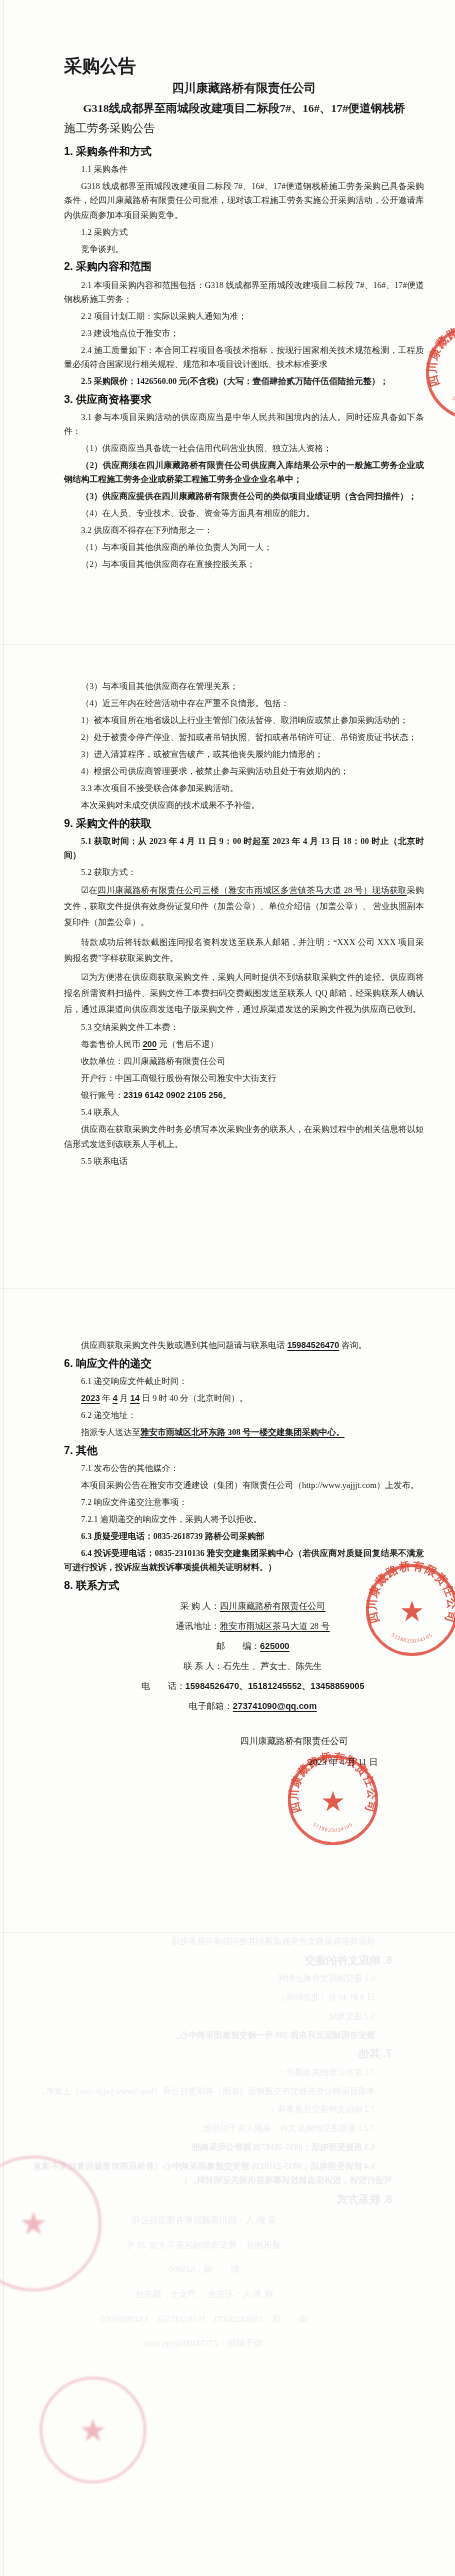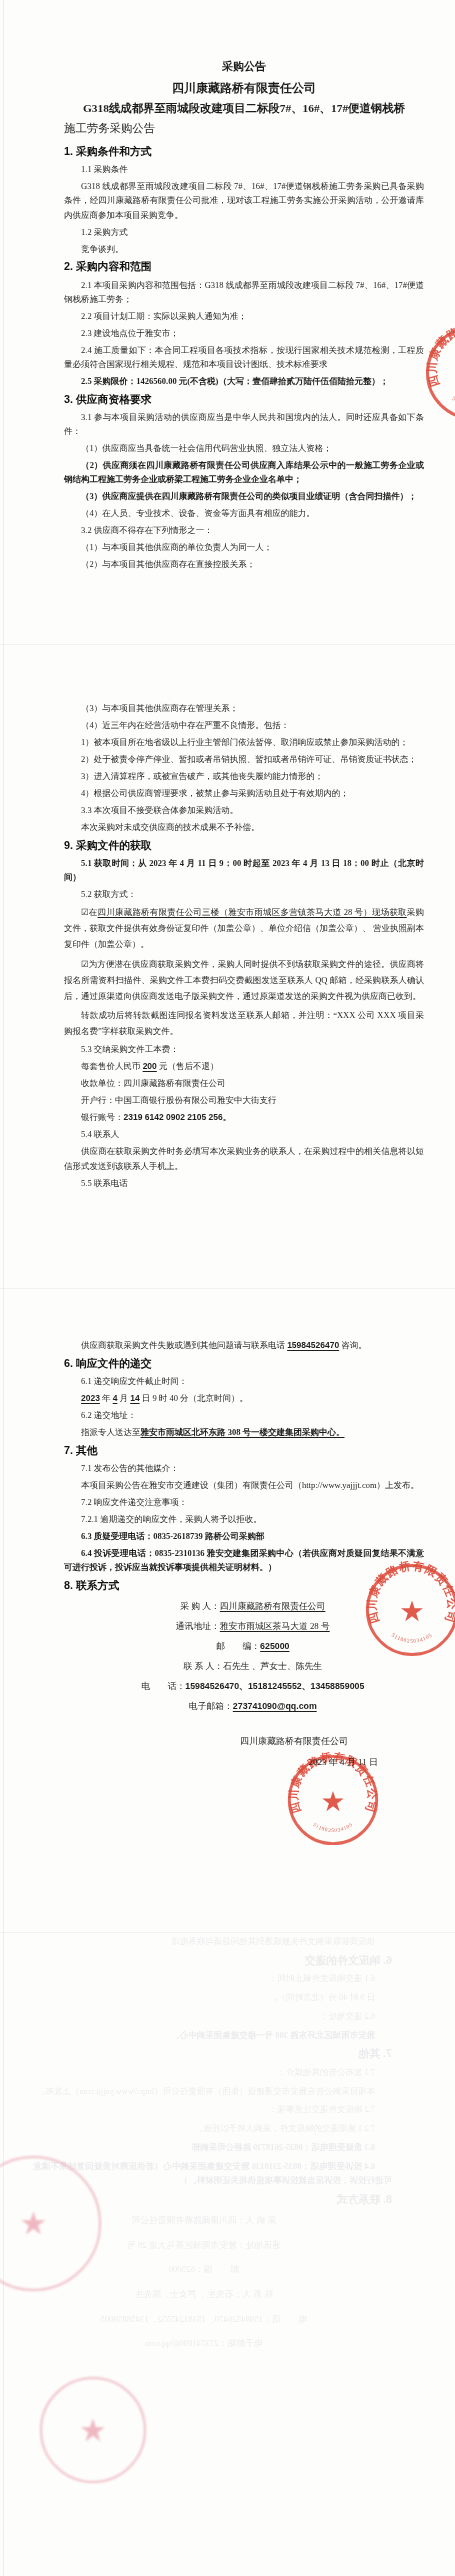--- a/index.html
+++ b/index.html
@@ -2,27 +2,27 @@
 <html style="font-size:9px"><head>
 <meta charset="utf-8">
 <style>
   html,body{margin:0;padding:0;background:#ffffff;}
   .doc{position:relative;width:455px;height:2576px;background:#fdfdfb;overflow:hidden;
        font-family:"Liberation Serif","DejaVu Serif",serif;color:#1d1d1d;}
   .doc::before{content:"";position:absolute;left:2.8px;top:0;bottom:0;width:1.1px;background:rgba(60,60,60,.07);}
   .pb{position:absolute;left:0;right:0;height:0.6px;background:rgba(0,0,0,.045);}
   .pb1{top:644px}.pb2{top:1288px}.pb3{top:1932px}
   .page{position:absolute;left:64px;width:360px;}
-  .page1{top:57px}.page2{top:701px}.page3{top:1338px}
+  .page1{top:57px}.page2{top:679px}.page3{top:1338px}
   p{margin:0 0 2.8px;font-size:8.5px;line-height:14.2px;text-align:justify;}
   .ind{text-indent:2em;}
   .b{font-weight:bold;}
   .u{text-decoration:underline;text-underline-offset:1.7px;}
   .num{font-family:"Liberation Sans","DejaVu Sans",sans-serif;font-weight:bold;}
-  .t-main{font-size:11px;font-weight:bold;text-align:center;margin:0 0 3.4px;line-height:19.4px;font-family:Liberation Serif, serif;}
+  .t-main{font-size:18px;font-weight:bold;margin:0 0 3.4px;line-height:19.4px;font-family:Liberation Serif, serif;}
   .t-co{font-size:12px;font-weight:bold;text-align:center;margin:0 0 4.6px;line-height:16px;}
   .t-proj{font-size:11.4px;font-weight:bold;text-align:center;margin:0 0 3.4px;line-height:16px;}
   .t-sub{font-size:11.4px;font-weight:normal;text-align:left;margin:0 0 8px;line-height:16px;}
   h3{font-family:"Liberation Sans","DejaVu Sans",sans-serif;font-size:10.8px;font-weight:bold;
      margin:3.4px 0 3.4px;line-height:15px;color:#111;}
   .wide{line-height:16px;margin-bottom:3.4px;}
   .contact-row{font-size:8.8px;line-height:20px;margin:0;text-indent:2em;text-align:center;}
   .sig{margin-top:15px;text-align:right;position:relative;z-index:3;}
   .sig .co{display:block;padding-right:76px;font-size:9px;line-height:20.5px;}
   .sig .dt{display:block;padding-right:46px;font-size:9px;line-height:20.5px;}
@@ -87,22 +87,22 @@
     <p class="ind">3.3 本次项目不接受联合体参加采购活动。</p>
 
     <p class="ind">本次采购对未成交供应商的技术成果不予补偿。</p>
 
     <h3>9. 采购文件的获取</h3>
     <p class="ind b">5.1 获取时间：从 2023 年 4 月 11 日 9：00 时起至 2023 年 4 月 13 日 18：00 时止（北京时间）</p>
     <p class="ind">5.2 获取方式：</p>
     <p class="ind wide">
       <span>☑在</span><span class="u">四川康藏路桥有限责任公司三楼（雅安市雨城区多营镇茶马大道 28 号）现场获取</span><span>采购文件，获取文件提供有效身份证复印件（加盖公章）、单位介绍信（加盖公章）、 营业执照副本复印件（加盖公章）。</span>
     </p>
+    <p class="ind wide">转款成功后将转款截图连同报名资料发送至联系人邮箱，并注明：“XXX 公司 XXX 项目采购报名费”字样获取采购文件。</p>
     <p class="ind wide">☑为方便潜在供应商获取采购文件，采购人同时提供不到场获取采购文件的途径。供应商将报名所需资料扫描件、采购文件工本费扫码交费截图发送至联系人 QQ 邮箱，经采购联系人确认后，通过原渠道向供应商发送电子版采购文件，通过原渠道发送的采购文件视为供应商已收到。</p>
-    <p class="ind wide">转款成功后将转款截图连同报名资料发送至联系人邮箱，并注明：“XXX 公司 XXX 项目采购报名费”字样获取采购文件。</p>
     <p class="ind">5.3 交纳采购文件工本费：</p>
     <p class="ind">
       <span>每套售价人民币 </span><span class="u num">200</span><span> 元（售后不退）</span>
     </p>
     <p class="ind">收款单位：四川康藏路桥有限责任公司</p>
     <p class="ind">开户行：中国工商银行股份有限公司雅安中大街支行</p>
     <p class="ind">
       <span>银行账号：</span><span class="num">2319 6142 0902 2105 256。</span>
     </p>
     <p class="ind">5.4 联系人</p>

